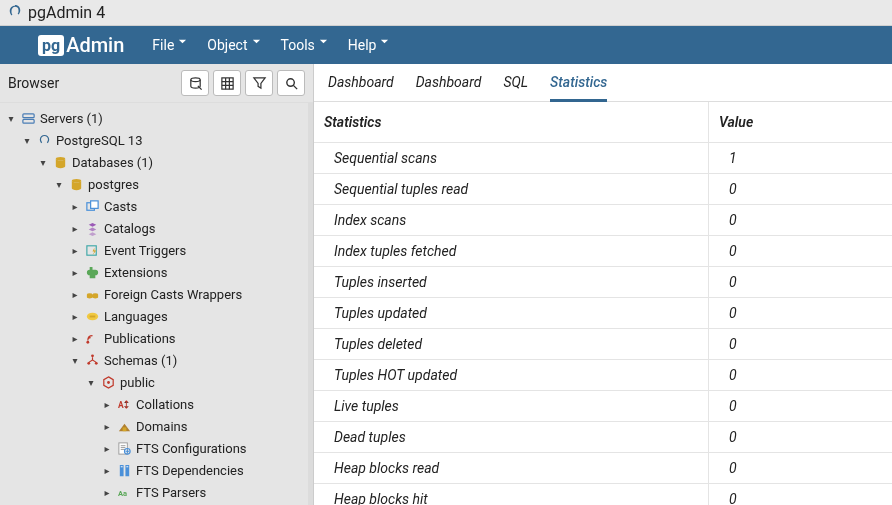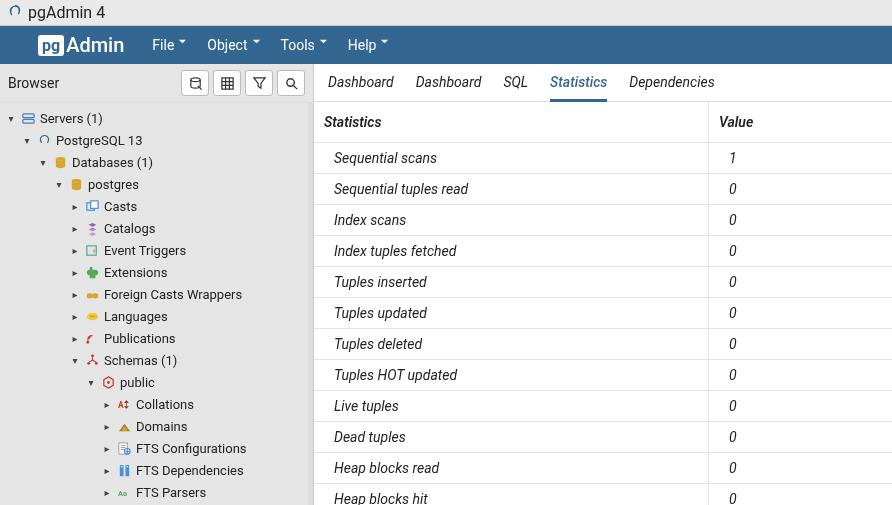--- a/index.html
+++ b/index.html
@@ -305,21 +305,20 @@
         </div>
     </div>
   </div>
 
   <div class="main">
     <div class="tabs">
       <div class="tab">Dashboard</div>
       <div class="tab">Dashboard</div>
       <div class="tab">SQL</div>
       <div class="tab active">Statistics</div>
-      <div class="tab">Dependencies</div>
     </div>
     <div class="stats-table">
       <div class="stats-head">
         <div class="col-name">Statistics</div>
         <div class="col-val">Value</div>
       </div>
       <div id="stats-body">
           <div class="stats-row">
             <div class="col-name">Sequential scans</div>
             <div class="col-val">1</div>

